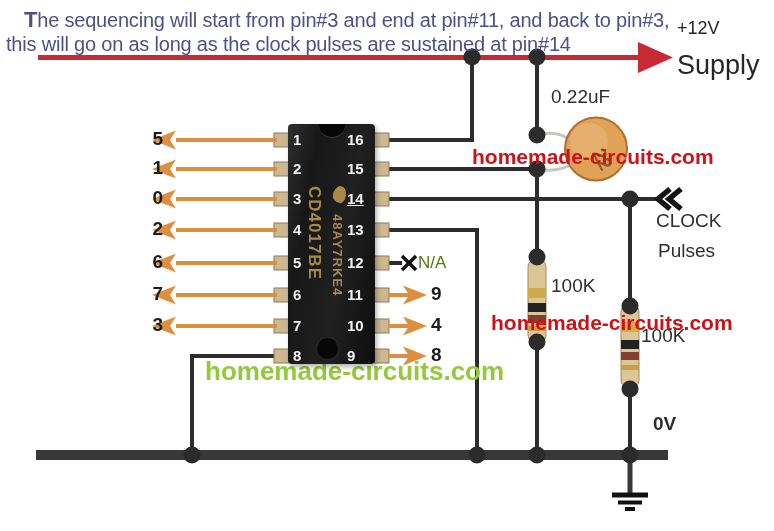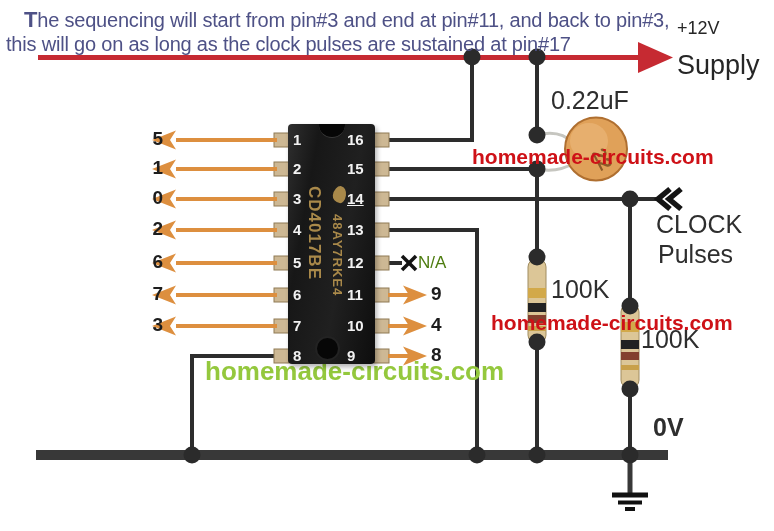--- a/index.html
+++ b/index.html
@@ -6,21 +6,21 @@
   #stage{
     position:relative;width:774px;height:531px;background:#ffffff;
     font-family:"Liberation Sans",sans-serif;overflow:hidden;
   }
   .abs{position:absolute;}
   .title-line{color:#4E5186;font-size:20px;line-height:24px;white-space:nowrap;letter-spacing:-0.2px;}
   .title-initial{font-weight:700;font-size:22px;}
   .lbl{color:#262626;white-space:nowrap;}
   .pin-target-left{width:30px;text-align:right;font-size:19px;font-weight:700;color:#1d1d1d;}
   .pin-target-right{width:26px;text-align:left;font-size:19px;font-weight:700;color:#1d1d1d;}
-  .big{font-size:25px;color:#2e2e2e;}
+  .big{font-size:19px;color:#2e2e2e;}
   .wm-red{color:#CE1117;font-size:21px;font-weight:600;white-space:nowrap;}
   .wm-green{color:#94C83D;font-size:26px;font-weight:700;white-space:nowrap;}
   
   #ic-body{
     left:288px;top:124px;width:87px;height:240px;border-radius:4px;
     background:linear-gradient(100deg,#2f2f2f 0%,#171717 25%,#202020 60%,#0d0d0d 100%);
     box-shadow:2px 3px 5px rgba(0,0,0,0.30);
   }
   .ic-pin-num{position:absolute;height:20px;line-height:20px;font-size:15px;font-weight:700;color:#f2f2f2;}
   .ic-pin-num.left{left:5px;}
@@ -157,21 +157,21 @@
       <path d="M388 295 H409"></path>
         <polygon stroke="none" points="427,295 403,285.5 409,295 403,304.5"></polygon>
       <path d="M388 326 H409"></path>
         <polygon stroke="none" points="427,326 403,316.5 409,326 403,335.5"></polygon>
       <path d="M388 356 H409"></path>
         <polygon stroke="none" points="427,356 403,346.5 409,356 403,365.5"></polygon>
     </g>
   </svg>
 
   <div class="abs title-line" style="left:24px;top:8px;"><span class="title-initial">T</span><span>he sequencing will start from pin#3 and end at pin#11, and back to pin#3,</span></div>
-  <div class="abs title-line" style="left:6px;top:32px;">this will go on as long as the clock pulses are sustained at pin#17</div>
+  <div class="abs title-line" style="left:6px;top:32px;">this will go on as long as the clock pulses are sustained at pin#14</div>
 
   <div class="abs lbl" style="left:677px;top:18px;font-size:18px;">+12V</div>
   <div class="abs lbl" style="left:677px;top:50px;font-size:27px;">Supply</div>
 
   <div class="abs lbl big" style="left:551px;top:86px;">0.22uF</div>
 
   <div class="abs lbl big" style="left:656px;top:210px;">CLOCK</div>
   <div class="abs lbl big" style="left:658px;top:240px;">Pulses</div>
 
   <div class="abs lbl big" style="left:551px;top:275px;">100K</div>

